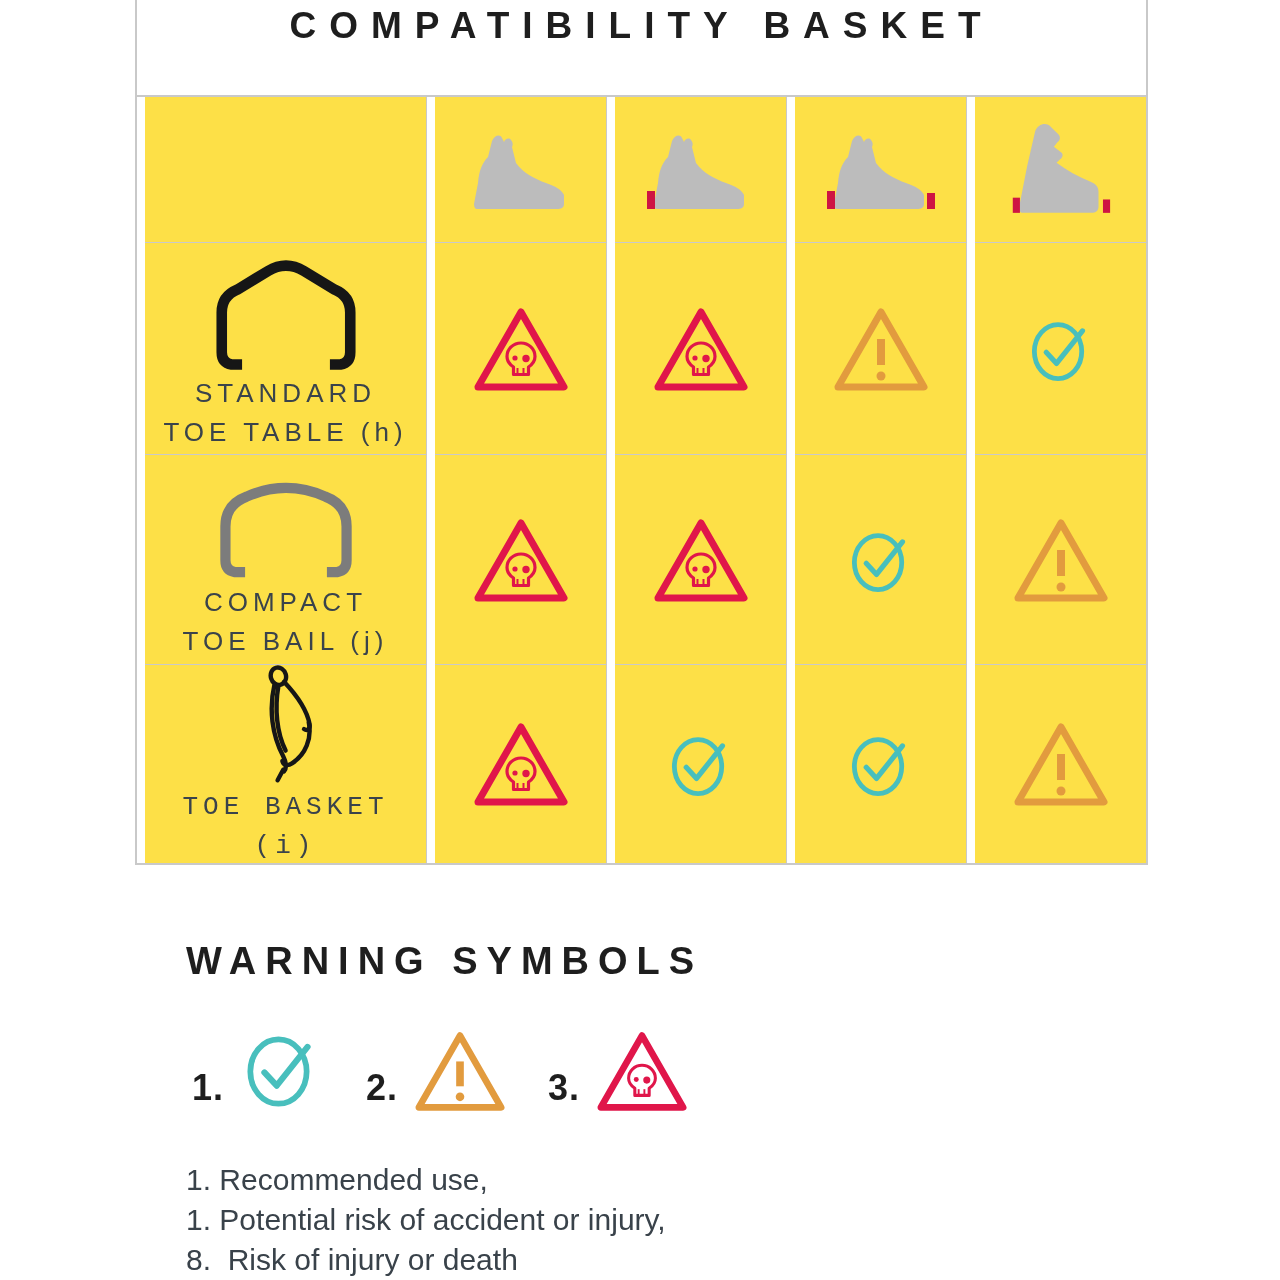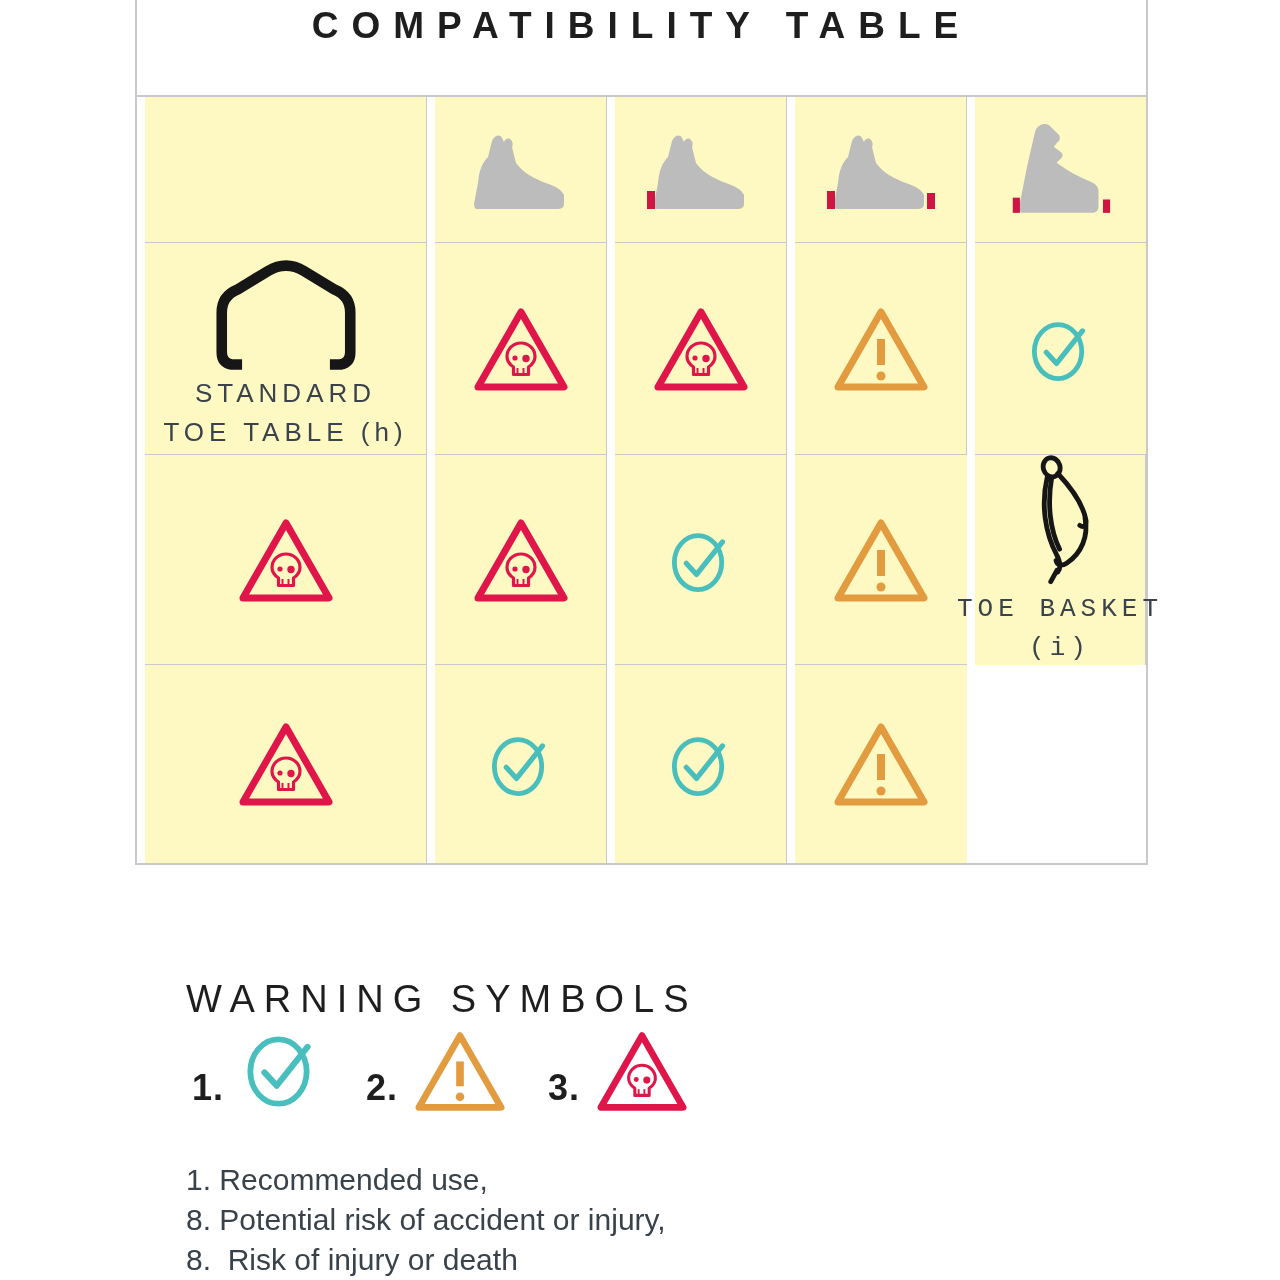--- a/index.html
+++ b/index.html
@@ -5,40 +5,40 @@
   * { margin:0; padding:0; box-sizing:border-box; }
   html,body { background:#ffffff; }
   body { font-family:"Liberation Sans", sans-serif; }
   .page { position:relative; width:1280px; height:1280px; background:#fff; overflow:hidden; }
 
   .comp-table { position:absolute; left:135px; top:-45px; width:1013px; border:2px solid #c9c9c9; background:#fff; }
   .title-row { height:140px; display:flex; align-items:center; justify-content:center; border-bottom:2px solid #c9c9c9; }
   .table-title { font-size:37px; font-weight:700; letter-spacing:13px; color:#1e1e1e; }
 
   .grid { display:grid; grid-template-columns:290px 180px 180px 180px 179px; grid-template-rows:146px 212px 210px 198px; }
-  .cell { display:flex; align-items:center; justify-content:center; border-right:1.5px solid #c9c9c9; border-bottom:1.5px solid #c9c9c9; background:#fef9c3;margin-left:8px; }
+  .cell { display:flex; align-items:center; justify-content:center; border-right:1.5px solid #c9c9c9; border-bottom:1.5px solid #c9c9c9; background:#fde047;margin-left:8px; }
   .cell.last-col { border-right:none; }
   .cell.last-row { border-bottom:none;font-family:Liberation Mono, monospace; }
   .label-cell { flex-direction:column; gap:6px; }
   .row-label { text-align:center; font-size:26px; letter-spacing:5px; color:#3a434b; line-height:33px; white-space:nowrap; }
 
-  .legend-heading { position:absolute; left:186px; top:978px; font-size:38px; font-weight:400; letter-spacing:9px; color:#1e1e1e; }
+  .legend-heading { position:absolute; left:186px; top:940px; font-size:38px; font-weight:700; letter-spacing:9px; color:#1e1e1e; }
   .legend-row { position:absolute; left:192px; top:1022px; display:flex; align-items:flex-end; gap:40px; }
   .legend-item { display:flex; align-items:flex-end; gap:14px; }
   .legend-num { font-size:36px; font-weight:700; color:#1e1e1e; padding-bottom:6px; letter-spacing:1px; }
   .legend-desc { position:absolute; left:186px; top:1160px; font-size:30px; color:#39424a; line-height:40px; }
   .desc-line { white-space:pre-wrap; }
 </style>
 </head>
 <body>
 
 <div class="page">
   <div class="comp-table">
     <div class="title-row">
-      <span class="table-title">COMPATIBILITY TABLE</span>
+      <span class="table-title">COMPATIBILITY BASKET</span>
     </div>
     <div class="grid" id="grid">
         <div class="cell "></div>
         <div class="cell ">
           <svg width="112" height="86" viewBox="0 0 112 86">
     <path d="M12,82 C10,82 9,80 9,77 L13,56 C14,44 17,36 23,30 L27,14 C30,8 35,7 37,11 L39,15 C40,12 44,10 46,13 C48,15 48,18 47,20 L51,36 C58,46 70,52 81,56 C90,59 97,63 99,68 L99,77 C99,81 96,82 92,82 Z" fill="#bcbcbc"></path>
 
   </svg>
         </div>
         <div class="cell ">
@@ -93,20 +93,27 @@
       <path d="M50,9 L93,84 L7,84 Z" fill="none" stroke="#e29b3e" stroke-width="7" stroke-linejoin="round"></path>
       <line x1="50" y1="36" x2="50" y2="62" stroke="#e29b3e" stroke-width="8"></line>
       <circle cx="50" cy="73" r="4.5" fill="#e29b3e"></circle>
     </svg>
         </div>
         <div class="cell last-col">
           <svg width="74" height="78" viewBox="0 0 100 105">
       <ellipse cx="46" cy="56" rx="32" ry="36.5" fill="none" stroke="#48bfbd" stroke-width="6.5"></ellipse>
       <path d="M30,57 L44,72 L79,28" fill="none" stroke="#48bfbd" stroke-width="7" stroke-linecap="round" stroke-linejoin="round"></path>
     </svg>
+        </div>
+        <div class="cell label-cell">
+          <svg width="222" height="118" viewBox="0 0 240 150">
+      <path d="M68,140 L55,140 Q43,138 43,125 L43,82 Q43,54 70,44 Q120,22 170,44 Q197,54 197,82 L197,125 Q197,138 185,140 L172,140" fill="none" stroke="#7c7c7c" stroke-width="13"></path>
+    </svg>
+          <div class="row-label">COMPACT</div>
+          <div class="row-label">TOE BAIL (j)</div>
         </div>
         <div class="cell ">
           <svg width="100" height="92" viewBox="0 0 100 92">
     <path d="M50,9 L93,84 L7,84 Z" fill="none" stroke="#e0164a" stroke-width="7" stroke-linejoin="round"></path>
     <path d="M50,40 a14,13.5 0 0 1 14,13.5 c0,5.5 -3.5,8.5 -6.5,10.5 l0,7.5 l-15,0 l0,-7.5 c-3,-2 -6.5,-5 -6.5,-10.5 a14,13.5 0 0 1 14,-13.5 z" fill="none" stroke="#e0164a" stroke-width="3.2" stroke-linejoin="round"></path>
     <line x1="46.5" y1="65" x2="46.5" y2="71" stroke="#e0164a" stroke-width="2"></line>
     <line x1="52.5" y1="65" x2="52.5" y2="71" stroke="#e0164a" stroke-width="2"></line>
     <circle cx="44" cy="55" r="2.6" fill="#e0164a"></circle>
     <circle cx="55" cy="55.5" r="3.7" fill="#e0164a"></circle>
   </svg>
@@ -202,16 +209,16 @@
     <path d="M50,40 a14,13.5 0 0 1 14,13.5 c0,5.5 -3.5,8.5 -6.5,10.5 l0,7.5 l-15,0 l0,-7.5 c-3,-2 -6.5,-5 -6.5,-10.5 a14,13.5 0 0 1 14,-13.5 z" fill="none" stroke="#e0164a" stroke-width="3.2" stroke-linejoin="round"></path>
     <line x1="46.5" y1="65" x2="46.5" y2="71" stroke="#e0164a" stroke-width="2"></line>
     <line x1="52.5" y1="65" x2="52.5" y2="71" stroke="#e0164a" stroke-width="2"></line>
     <circle cx="44" cy="55" r="2.6" fill="#e0164a"></circle>
     <circle cx="55" cy="55.5" r="3.7" fill="#e0164a"></circle>
   </svg>
       </div>
     </div>
   <div class="legend-desc" id="legend-desc">
       <div class="desc-line">1. Recommended use,</div>
-      <div class="desc-line">8. Potential risk of accident or injury,</div>
+      <div class="desc-line">1. Potential risk of accident or injury,</div>
       <div class="desc-line">8.  Risk of injury or death</div>
     </div>
 </div>
 
 </body></html>

